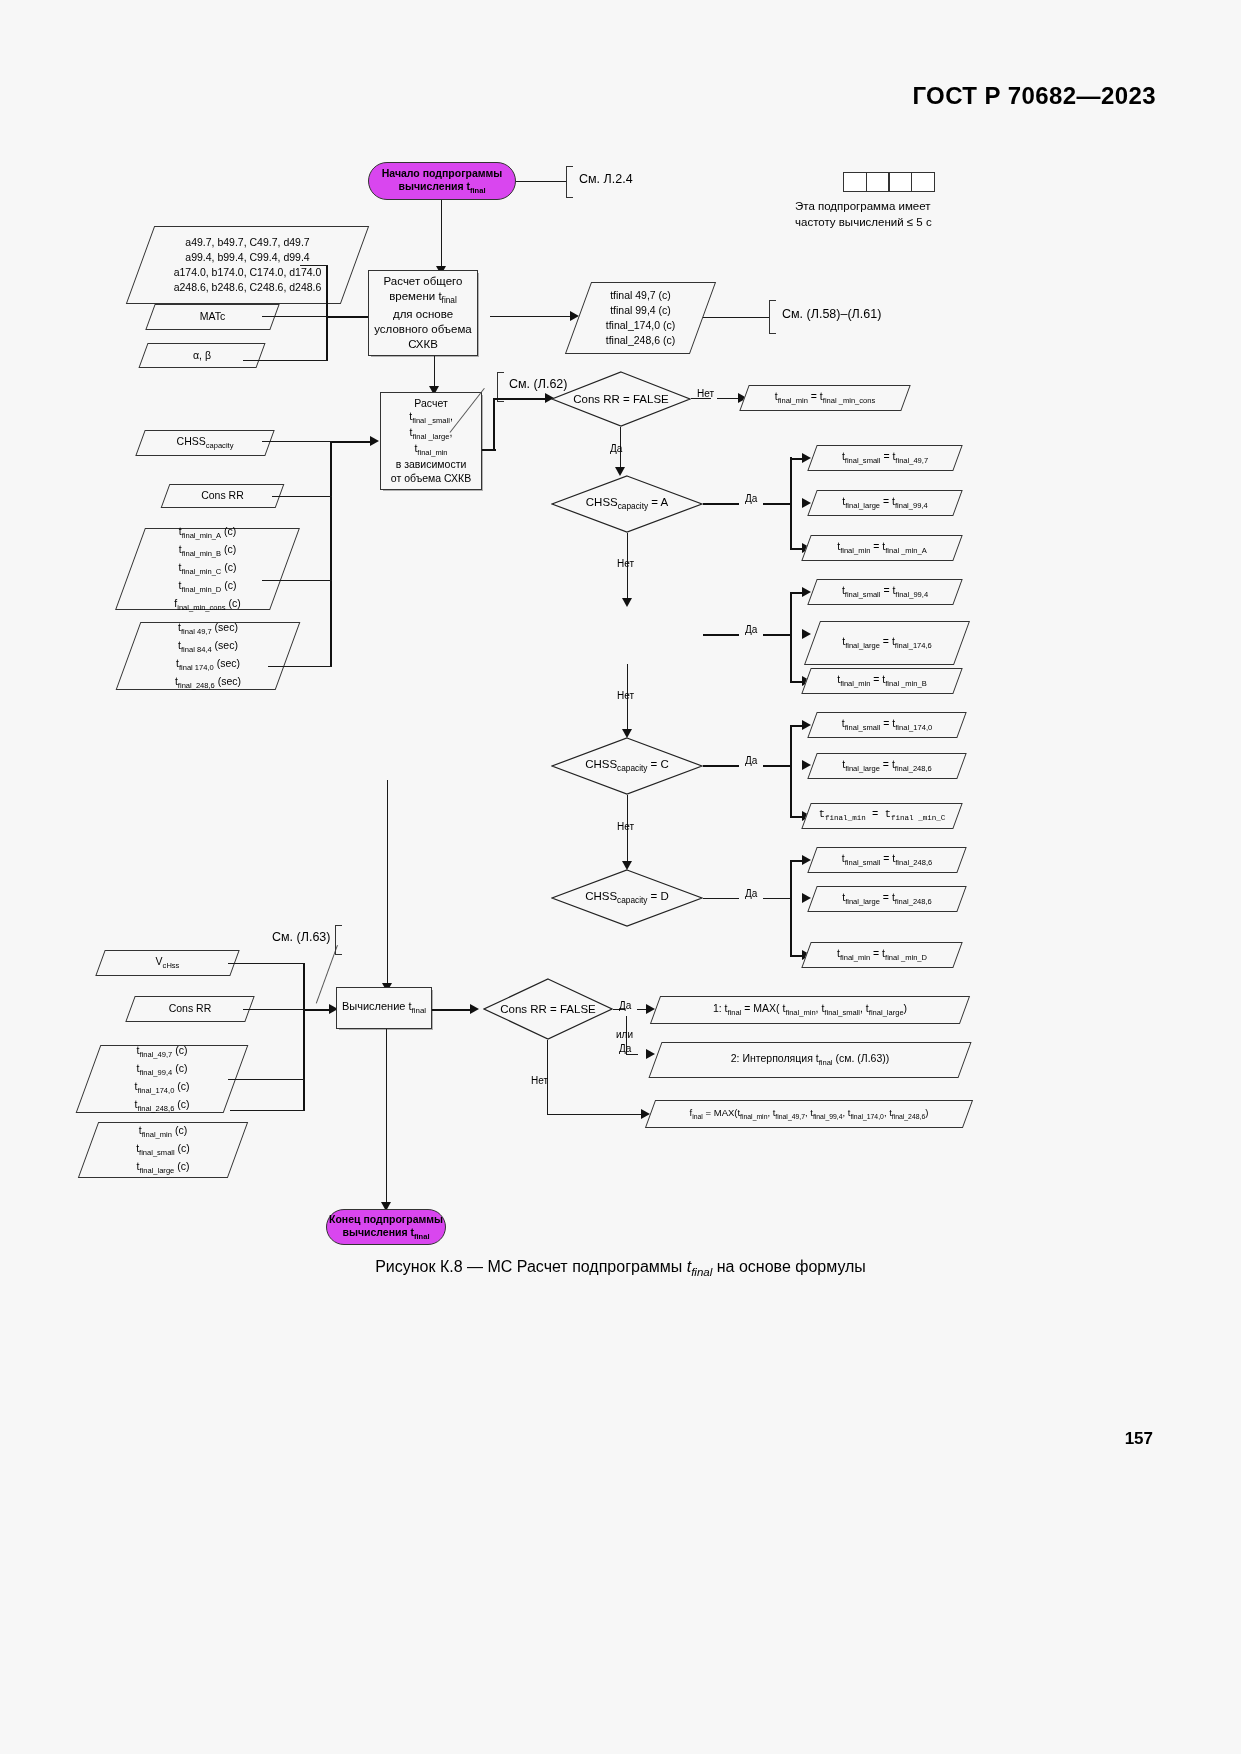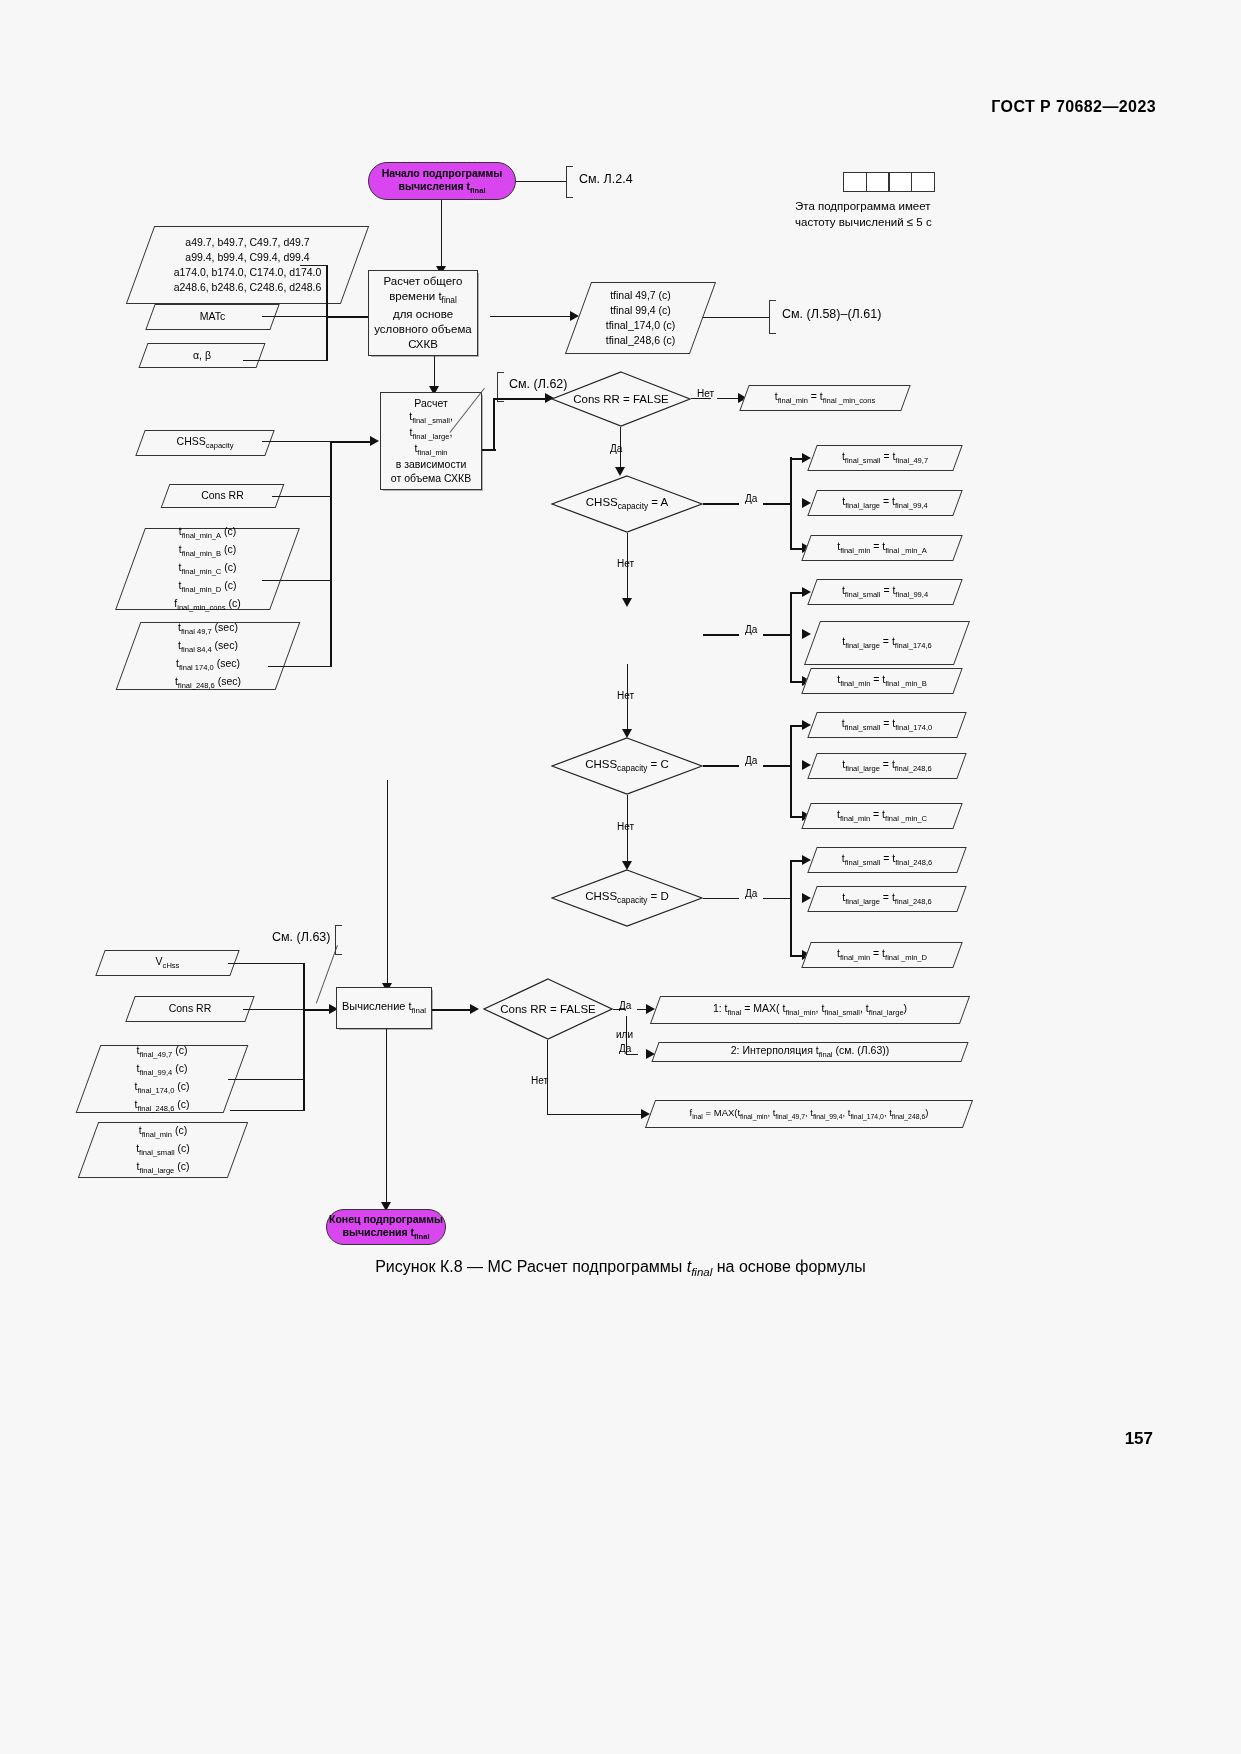--- a/index.html
+++ b/index.html
@@ -1,19 +1,19 @@
 <!DOCTYPE html>
 <html><head>
 <meta charset="utf-8">
 <style>
   html,body{margin:0;padding:0;background:#ffffff;}
   body{width:1241px;height:1754px;position:relative;font-family:"Liberation Sans",sans-serif;color:#000;}
   #page{position:absolute;left:0;top:0;width:1241px;height:1754px;background:#f7f7f7;}
   
-  #gost{position:absolute;right:85px;top:98px;font-size:16px;font-weight:bold;letter-spacing:.4px;}
+  #gost{position:absolute;right:85px;top:82px;font-size:24px;font-weight:bold;letter-spacing:.4px;}
   #pageno{position:absolute;right:88px;bottom:305px;font-size:17px;font-weight:bold;}
   #caption{position:absolute;left:0;right:0;top:1258px;text-align:center;font-size:16px;}
   #caption i{font-style:italic;}
   
   .term{position:absolute;border:1.3px solid #333;border-radius:28px;background:#d946ef;
         display:flex;align-items:center;justify-content:center;text-align:center;
         font-size:10.5px;font-weight:bold;line-height:1.25;box-sizing:border-box;}
   .proc{position:absolute;border:1.3px solid #333;background:#f7f7f7;
         display:flex;align-items:center;justify-content:center;text-align:center;
         font-size:11.5px;line-height:1.3;box-sizing:border-box;
@@ -315,21 +315,21 @@
       <div class="pg-tx">
         <span>t<sub>final_small</sub> = t<sub>final_174,0</sub></span>
       </div>
   </div>
   <div class="pgram" style="left:812px;top:753px;width:150px;height:26px;">
     <div class="pg-in"></div>
       <div class="pg-tx">
         <span>t<sub>final_large</sub> = t<sub>final_248,6</sub></span>
       </div>
   </div>
-  <div class="pgram" style="left:806px;top:803px;width:152px;height:26px;">
+  <div class="pgram" style="left:806px;top:803px;width:152px;height:26px;font-family:Liberation Mono, monospace;">
     <div class="pg-in"></div>
       <div class="pg-tx">
         <span>t<sub>final_min</sub> = t<sub>final _min_C</sub></span>
       </div>
   </div>
   <div class="ln lnv" style="left:627px;top:795px;height:68px;"></div>
   <div class="lbl" style="left:617px;top:821px;">Нет</div>
   <div class="arrow ar-d" style="left:622px;top:861px;"></div>
 
   <div class="dia" style="left:551px;top:869px;width:152px;height:58px;">
@@ -440,21 +440,21 @@
     <div class="pg-in"></div>
     <div class="pg-tx">
         <span>1: t<sub>final</sub> = MAX( t<sub>final_min</sub>, t<sub>final_small</sub>, t<sub>final_large</sub>)</span>
       </div>
   </div>
   <div class="ln lnv" style="left:626px;top:1016px;height:38px;"></div>
   <div class="lbl" style="left:616px;top:1029px;">или</div>
   <div class="ln lnh" style="left:626px;top:1054px;width:12px;"></div>
   <div class="lbl" style="left:619px;top:1043px;">Да</div>
   <div class="arrow ar-r" style="left:646px;top:1049px;"></div>
-  <div class="pgram" style="left:655px;top:1042px;width:310px;height:20px;">
+  <div class="pgram" style="left:655px;top:1042px;width:310px;height:36px;">
     <div class="pg-in"></div>
     <div class="pg-tx">
         <span>2: Интерполяция t<sub>final</sub> (см. (Л.63))</span>
       </div>
   </div>
 
   <div class="ln lnv" style="left:547px;top:1040px;height:75px;"></div>
   <div class="lbl" style="left:531px;top:1075px;">Нет</div>
   <div class="ln lnh" style="left:547px;top:1114px;width:97px;"></div>
   <div class="arrow ar-r" style="left:641px;top:1109px;"></div>

